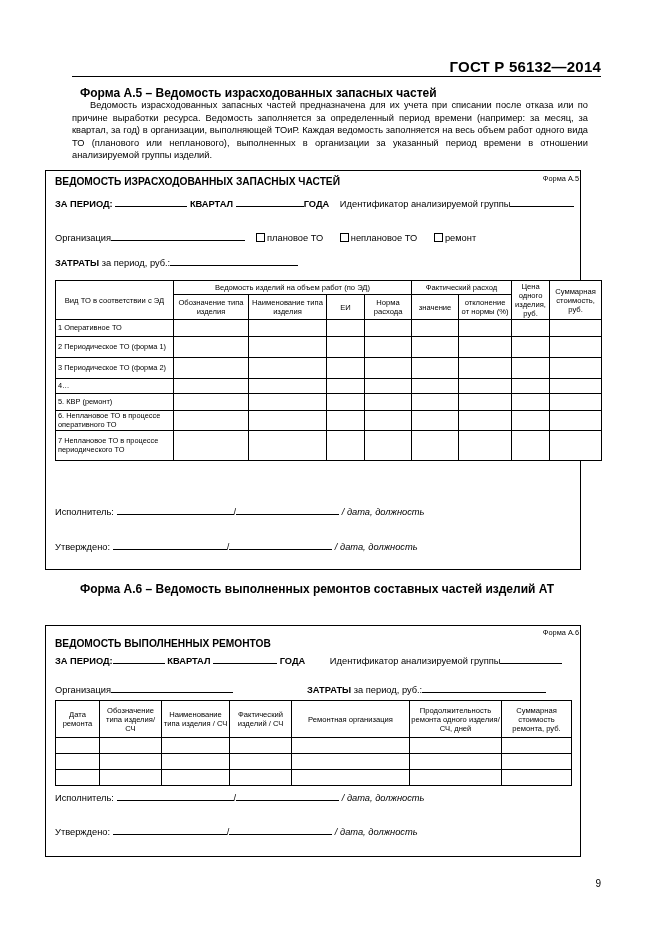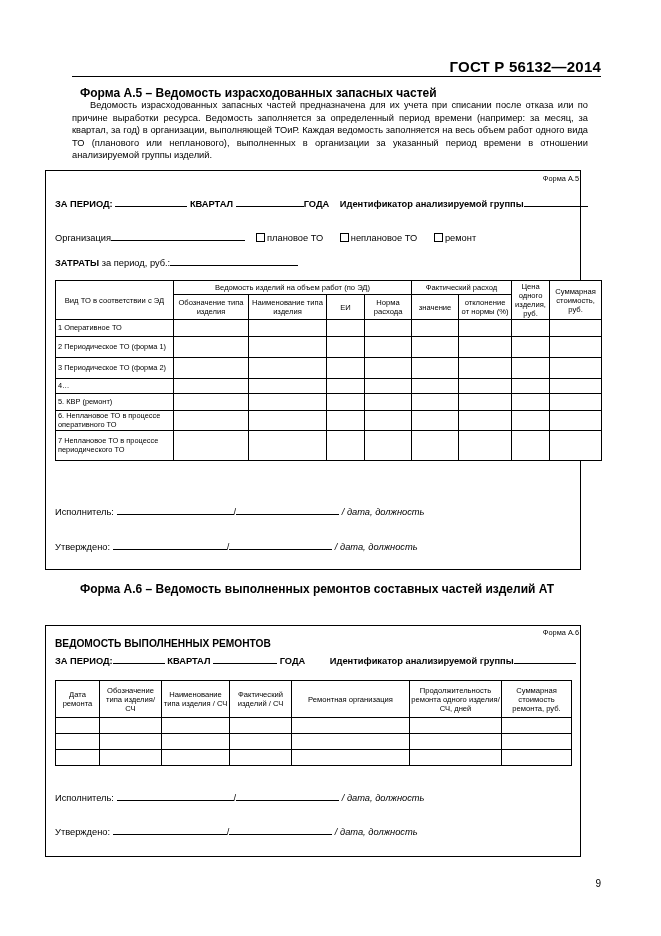--- a/index.html
+++ b/index.html
@@ -77,21 +77,21 @@
     position: absolute;
     font-size: 9.3px;
     white-space: nowrap;
   }
   .line-row.bold { font-weight: bold; }
   .fill {
     display: inline-block;
     border-bottom: 1px solid #000;
     vertical-align: baseline;
   }
-  .lbl-normal { font-weight: bold; }
+  .lbl-normal { font-weight: normal; }
 
   
   .cbox {
     display: inline-block;
     width: 9px;
     height: 9px;
     border: 1.9px solid #000;
     box-sizing: border-box;
     vertical-align: -1px;
     background: #fff;
@@ -150,20 +150,21 @@
   <div class="gost-title">ГОСТ Р 56132—2014</div>
   <div class="head-rule"></div>
 
   <div class="sec-title" style="top:86px;">Форма А.5 – Ведомость израсходованных запасных частей</div>
   <div class="para" style="left:72px; width:516px; top:99px;"><span class="indent"></span><span>Ведомость израсходованных запасных частей предназначена для их учета при списании после отказа или по причине выработки ресурса. Ведомость заполняется за определенный период времени (например: за месяц, за квартал, за год) в организации, выполняющей ТОиР. Каждая ведомость заполняется на весь объем работ одного вида ТО (планового или непланового), выполненных в организации за указанный период времени в отношении анализируемой группы изделий.</span></div>
 
   <div class="formbox" style="left:45px; top:170px; width:536px; height:400px;"></div>
 
   <div class="form-code" style="top:174px; right:82px;margin-left:41px;">Форма А.5</div>
 
+  <div class="form-heading" style="left:55px; top:176px;">ВЕДОМОСТЬ ИЗРАСХОДОВАННЫХ ЗАПАСНЫХ ЧАСТЕЙ</div>
 
   <div class="line-row bold" style="left:55px; top:199px;">
     <span>ЗА ПЕРИОД:</span>
     <span class="fill" style="width:72px;"></span>
     <span>КВАРТАЛ</span>
     <span class="fill" style="width:68px;"></span><span>ГОДА</span>
     <span class="lbl-normal" style="margin-left:8px;">Идентификатор анализируемой группы</span><span class="fill" style="width:64px;"></span>
   </div>
 
   <div class="line-row" style="left:55px; top:233px;">
@@ -316,21 +317,21 @@
     <span class="lbl-normal" style="margin-left:22px;">Идентификатор анализируемой группы</span><span class="fill" style="width:62px;"></span>
   </div>
 
   <div class="line-row" style="left:55px; top:685px;">
     <span>Организация</span><span class="fill" style="width:122px;"></span>
   </div>
   <div class="line-row" style="left:307px; top:685px;">
     <span style="font-weight:bold;">ЗАТРАТЫ</span><span> за период, руб.:</span><span class="fill" style="width:124px;"></span>
   </div>
 
-  <table class="grid" style="left:55px; top:680px; width:516px;">
+  <table class="grid" style="left:55px; top:700px; width:516px;">
     <colgroup>
       <col style="width:44px">
       <col style="width:62px">
       <col style="width:68px">
       <col style="width:62px">
       <col style="width:118px">
       <col style="width:92px">
       <col style="width:70px">
     </colgroup>
     <thead>

